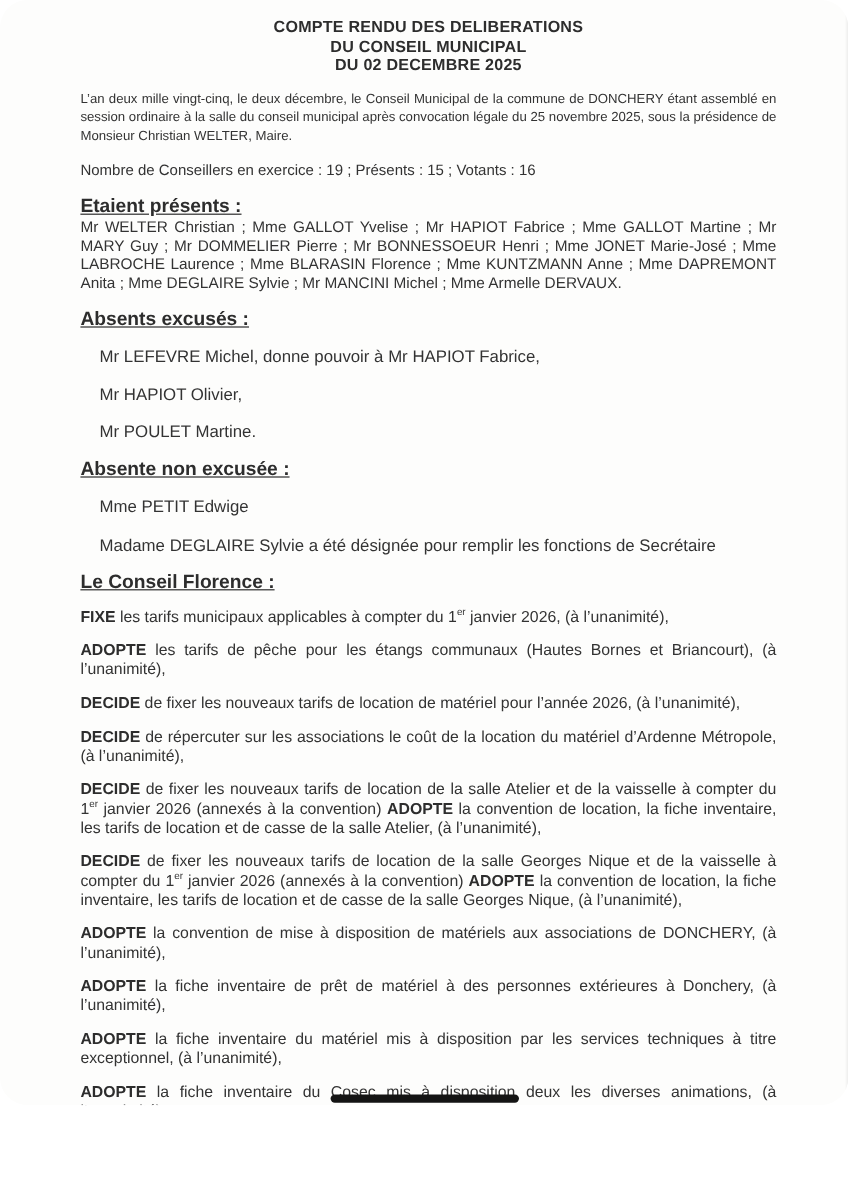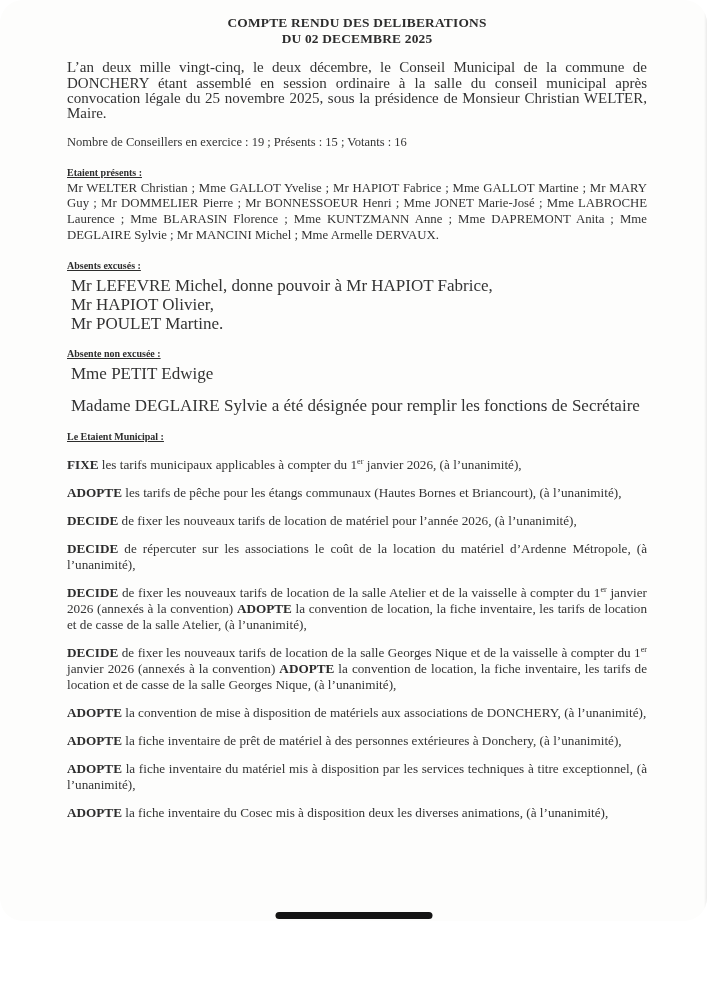--- a/index.html
+++ b/index.html
@@ -6,21 +6,21 @@
     margin: 0;
     padding: 0;
     background: #ffffff;
   }
   .page {
     position: relative;
     width: 707px;
     height: 921px;
     background: #fdfdfc;
     overflow: hidden;
-    font-family: Liberation Serif, serif;
+    font-family: Liberation Sans, sans-serif;
     color: #333333;
     box-sizing: border-box;
     border-radius: 23px;
   }
   
   .page::after {
     content: "";
     position: absolute;
     top: 0; right: 0;
     width: 3px; height: 100%;
@@ -36,46 +36,46 @@
   .title-block {
     text-align: center;
     font-weight: 700;
     font-size: 13.4px;
     line-height: 15.6px;
     color: #2d2d2d;
     letter-spacing: 0.2px;
   }
   .intro {
     margin: 14px 0 0 0;
-    font-size: 15px;
+    font-size: 11px;
     line-height: 15.4px;
     text-align: justify;
   }
   .counts {
     margin: 13px 0 0 0;
     font-size: 12.5px;
     line-height: 15.4px;
   }
   .sec-heading {
     margin: 15px 0 0 0;
-    font-size: 10px;
+    font-size: 16px;
     line-height: 15.4px;
     font-weight: 700;
     text-decoration: underline;
     color: #2d2d2d;
   }
   .sec-body {
     margin: 0;
     font-size: 12.8px;
     line-height: 15.7px;
     text-align: justify;
   }
   .plain-line {
-    margin: 4px;
-    font-size: 17px;
+    margin: 16px;
+    font-size: 14px;
     line-height: 15.2px;
   }
   .secretary {
     margin-top: 17px;
   }
   .council-heading {
     margin-top: 16px;
   }
   .decision {
     margin: 12px 0 0 0;
@@ -104,41 +104,42 @@
   }
 </style>
 </head>
 <body>
 
 <div class="page">
   <div class="content">
 
     <div class="title-block">
       <div>COMPTE RENDU DES DELIBERATIONS</div>
+      <div>DU CONSEIL MUNICIPAL</div>
       <div>DU 02 DECEMBRE 2025</div>
     </div>
 
     <p class="intro">L’an deux mille vingt-cinq, le deux décembre, le Conseil Municipal de la commune de DONCHERY étant assemblé en session ordinaire à la salle du conseil municipal après convocation légale du 25 novembre 2025, sous la présidence de Monsieur Christian WELTER, Maire.</p>
 
     <p class="counts">Nombre de Conseillers en exercice : 19 ; Présents : 15 ; Votants : 16</p>
 
     <p class="sec-heading">Etaient présents :</p>
     <p class="sec-body">Mr WELTER Christian ; Mme GALLOT Yvelise ; Mr HAPIOT Fabrice ; Mme GALLOT Martine ; Mr MARY Guy ; Mr DOMMELIER Pierre ; Mr BONNESSOEUR Henri ; Mme JONET Marie-José ; Mme LABROCHE Laurence ; Mme BLARASIN Florence ; Mme KUNTZMANN Anne ; Mme DAPREMONT Anita ; Mme DEGLAIRE Sylvie ; Mr MANCINI Michel ; Mme Armelle DERVAUX.</p>
 
     <p class="sec-heading">Absents excusés :</p>
     <p class="plain-line">Mr LEFEVRE Michel, donne pouvoir à Mr HAPIOT Fabrice,</p>
     <p class="plain-line">Mr HAPIOT Olivier,</p>
     <p class="plain-line">Mr POULET Martine.</p>
 
     <p class="sec-heading">Absente non excusée :</p>
     <p class="plain-line">Mme PETIT Edwige</p>
 
     <p class="plain-line secretary">Madame DEGLAIRE Sylvie a été désignée pour remplir les fonctions de Secrétaire</p>
 
-    <p class="sec-heading council-heading">Le Etaient Municipal :</p>
+    <p class="sec-heading council-heading">Le Conseil Florence :</p>
 
     <div id="decisions-list">
         <p class="decision"><span class="b">FIXE</span><span> les tarifs municipaux applicables à compter du 1</span><sup>er</sup><span> janvier 2026, (à l’unanimité),</span></p>
         <p class="decision"><span class="b">ADOPTE</span><span> les tarifs de pêche pour les étangs communaux (Hautes Bornes et Briancourt), (à l’unanimité),</span></p>
         <p class="decision"><span class="b">DECIDE</span><span> de fixer les nouveaux tarifs de location de matériel pour l’année 2026, (à l’unanimité),</span></p>
         <p class="decision"><span class="b">DECIDE</span><span> de répercuter sur les associations le coût de la location du matériel d’Ardenne Métropole, (à l’unanimité),</span></p>
         <p class="decision"><span class="b">DECIDE</span><span> de fixer les nouveaux tarifs de location de la salle Atelier et de la vaisselle à compter du 1</span><sup>er</sup><span> janvier 2026 (annexés à la convention) </span><span class="b">ADOPTE</span><span> la convention de location, la fiche inventaire, les tarifs de location et de casse de la salle Atelier, (à l’unanimité),</span></p>
         <p class="decision"><span class="b">DECIDE</span><span> de fixer les nouveaux tarifs de location de la salle Georges Nique et de la vaisselle à compter du 1</span><sup>er</sup><span> janvier 2026 (annexés à la convention) </span><span class="b">ADOPTE</span><span> la convention de location, la fiche inventaire, les tarifs de location et de casse de la salle Georges Nique, (à l’unanimité),</span></p>
         <p class="decision"><span class="b">ADOPTE</span><span> la convention de mise à disposition de matériels aux associations de DONCHERY, (à l’unanimité),</span></p>
         <p class="decision"><span class="b">ADOPTE</span><span> la fiche inventaire de prêt de matériel à des personnes extérieures à Donchery, (à l’unanimité),</span></p>

